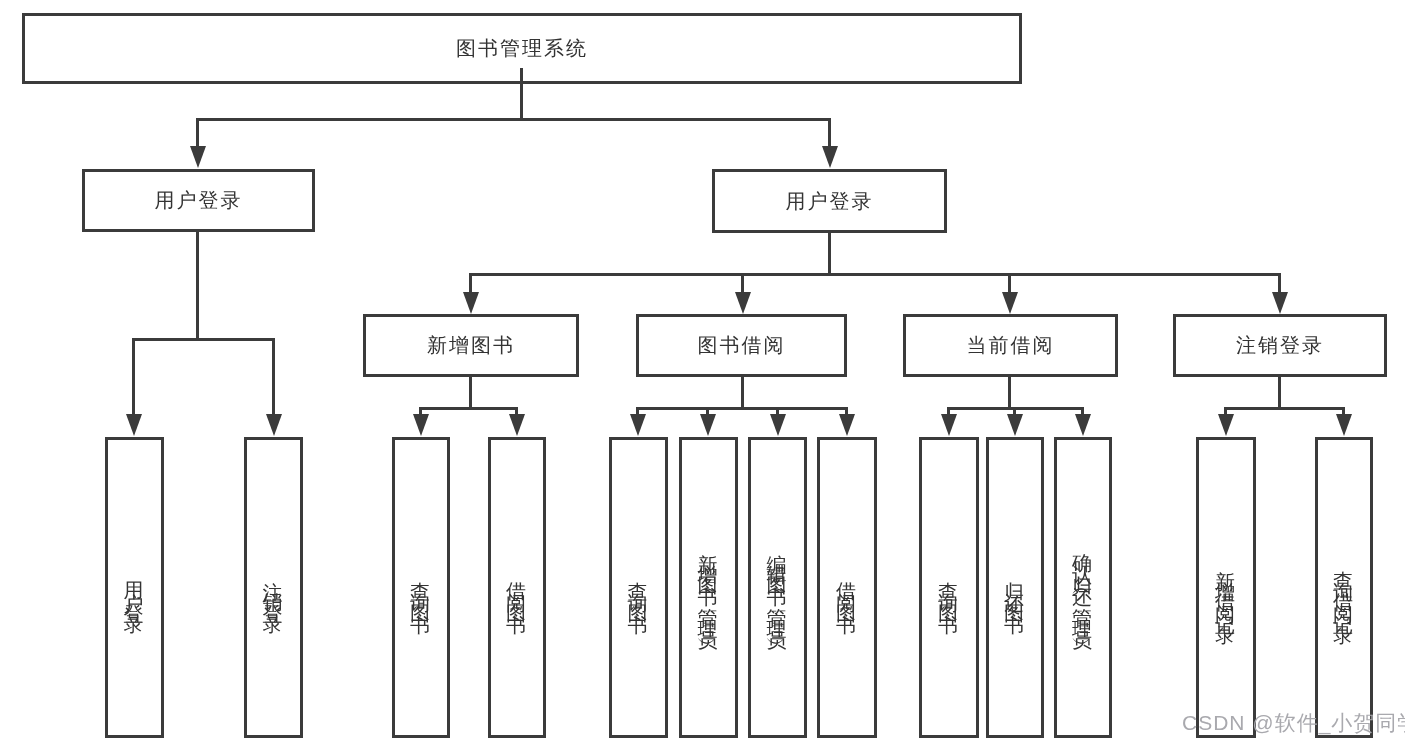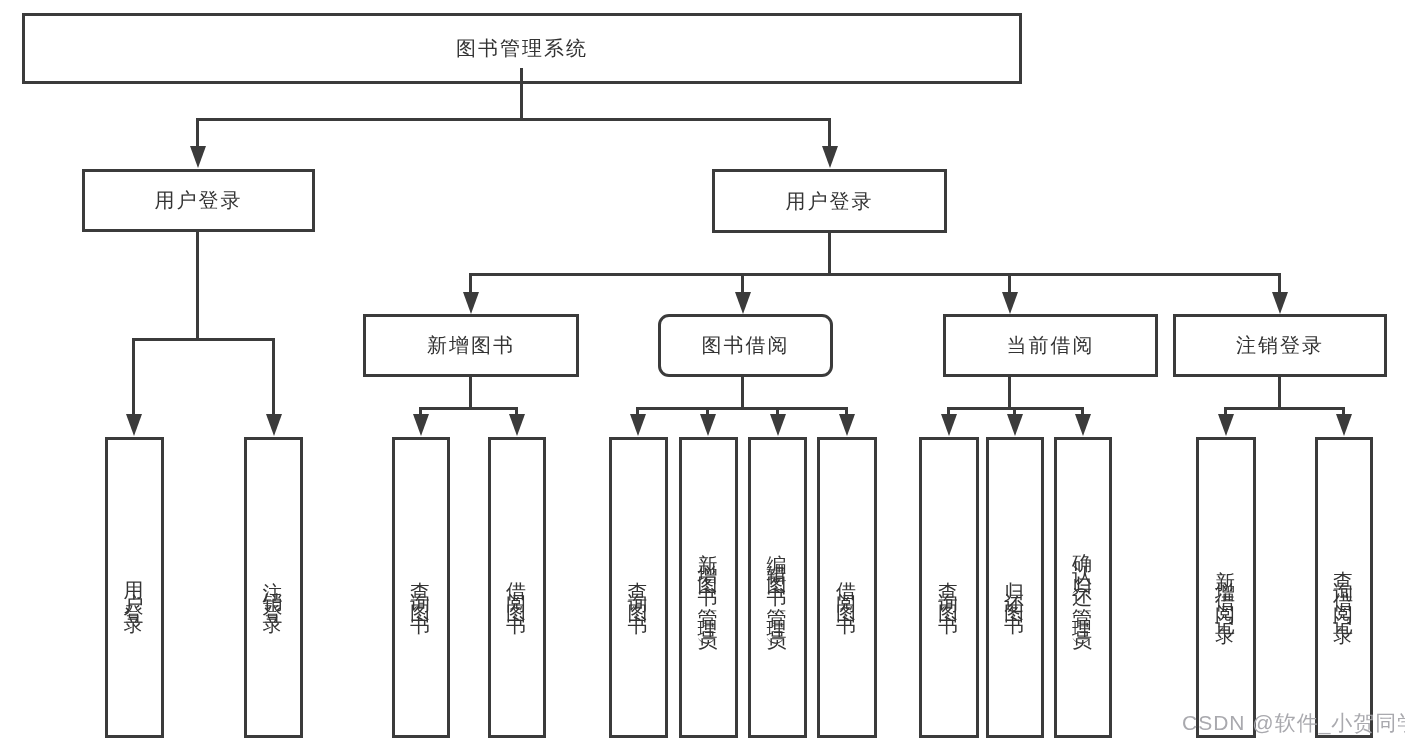--- a/index.html
+++ b/index.html
@@ -86,22 +86,22 @@
   <div class="arrow" style="left:272px; top:341px; height:73px;"></div>
 
   <div class="line" style="left:828px; top:233px; width:3px; height:43px;"></div>
   <div class="line" style="left:469px; top:273px; width:812px; height:3px;"></div>
   <div class="arrow" style="left:469px; top:276px; height:16px;"></div>
   <div class="arrow" style="left:741px; top:276px; height:16px;"></div>
   <div class="arrow" style="left:1008px; top:276px; height:16px;"></div>
   <div class="arrow" style="left:1278px; top:276px; height:16px;"></div>
 
   <div class="node" style="left:363px; top:314px; width:216px; height:63px;">新增图书</div>
-  <div class="node" style="left:658px; top:314px; width:175px; height:63px;border-radius:11px;">图书借阅</div>
-  <div class="node" style="left:903px; top:314px; width:215px; height:63px;margin-left:40px;">当前借阅</div>
+  <div class="node" style="left:636px; top:314px; width:211px; height:63px;">图书借阅</div>
+  <div class="node" style="left:903px; top:314px; width:215px; height:63px;">当前借阅</div>
   <div class="node" style="left:1173px; top:314px; width:214px; height:63px;">注销登录</div>
 
   <div class="line" style="left:469px; top:377px; width:3px; height:33px;"></div>
   <div class="line" style="left:419px; top:407px; width:99px; height:3px;"></div>
   <div class="arrow" style="left:419px; top:410px; height:4px;"></div>
   <div class="arrow" style="left:515px; top:410px; height:4px;"></div>
 
   <div class="line" style="left:741px; top:377px; width:3px; height:33px;"></div>
   <div class="line" style="left:636px; top:407px; width:212px; height:3px;"></div>
   <div class="arrow" style="left:636px; top:410px; height:4px;"></div>

